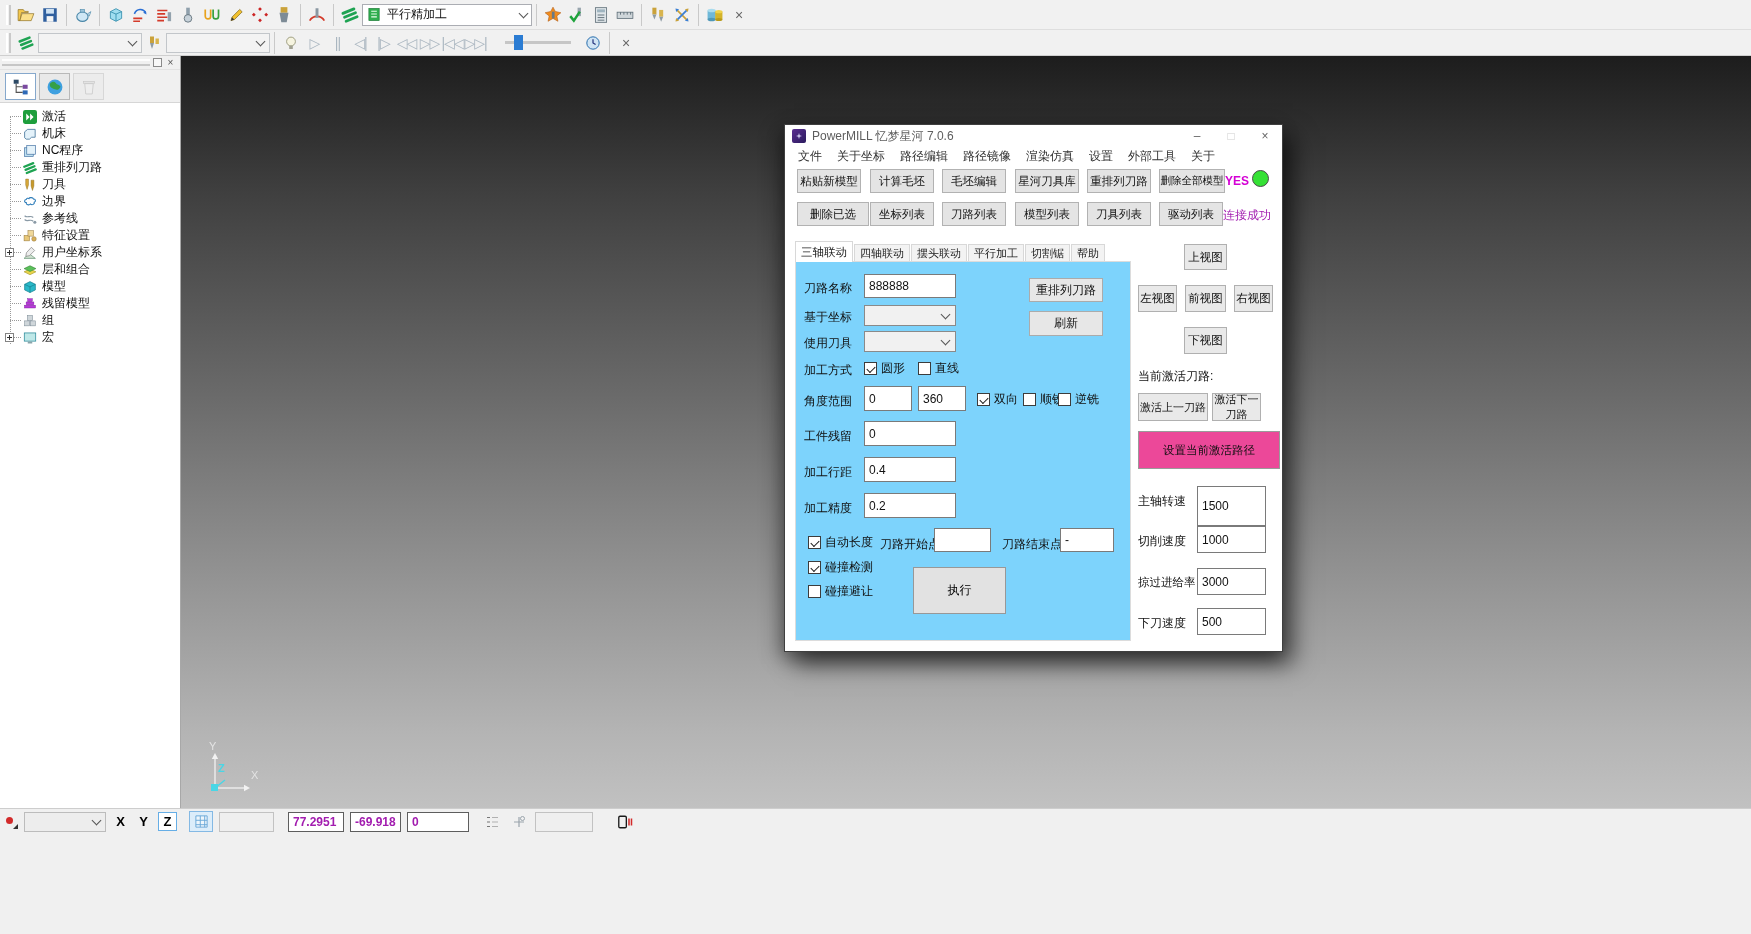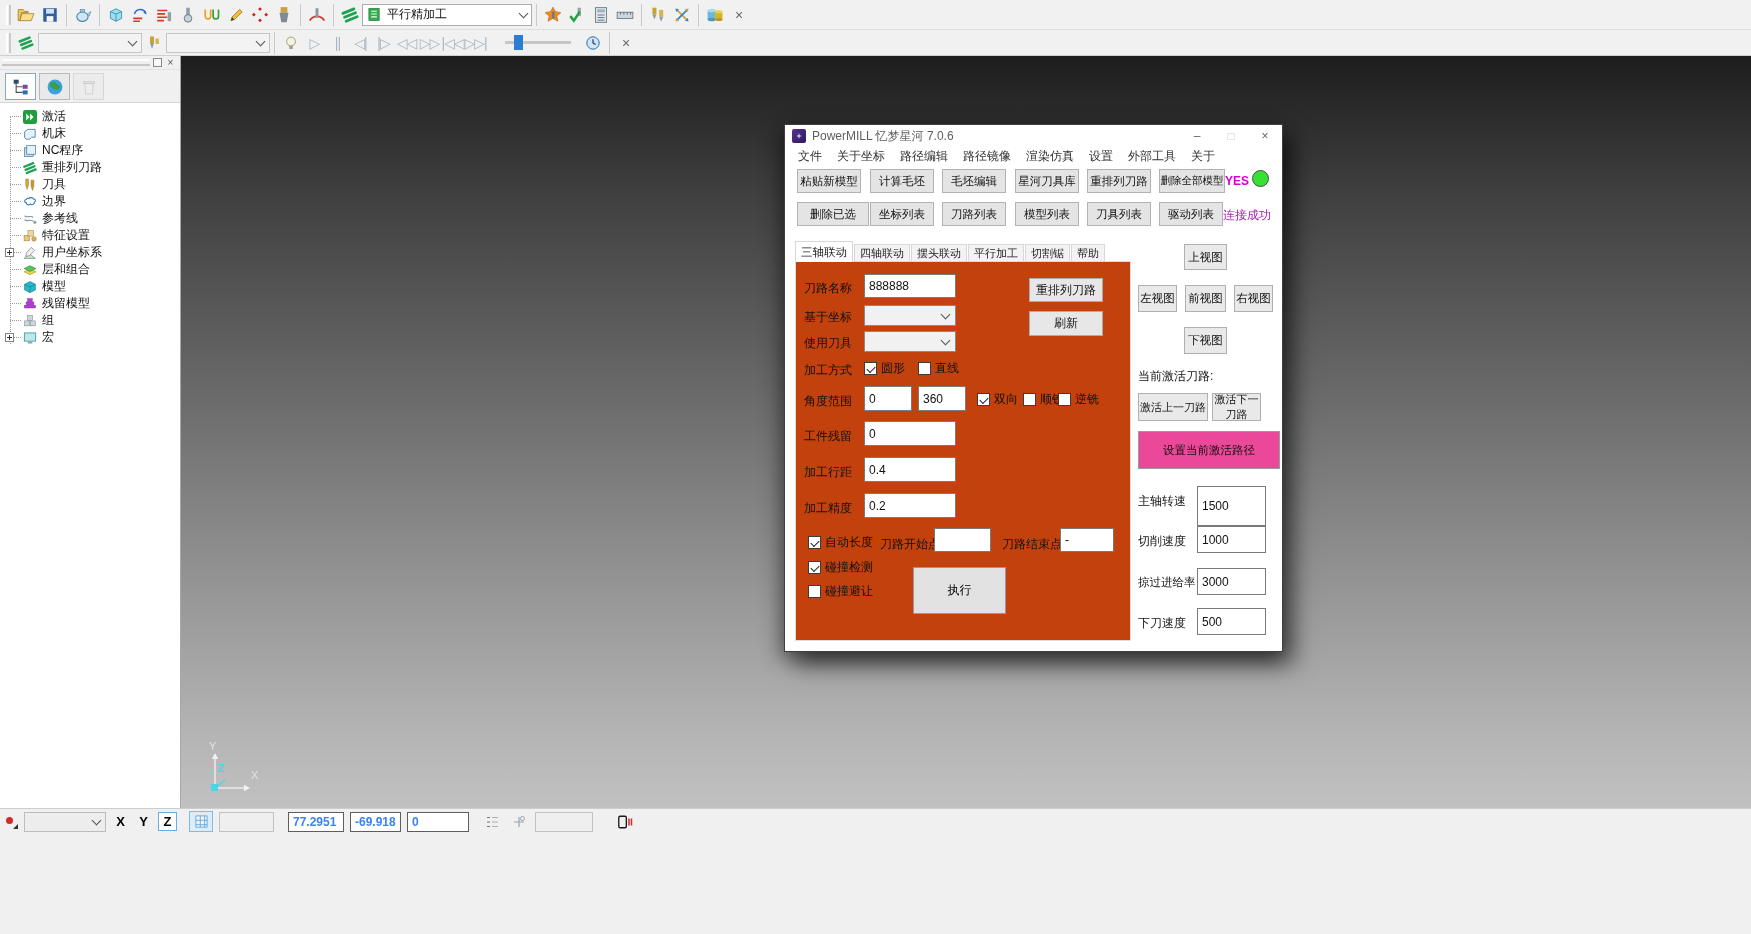--- a/index.html
+++ b/index.html
@@ -86,21 +86,21 @@
           display:flex; align-items:center; justify-content:center; font-size:11.5px; }
   .flag-yes { position:absolute; left:440px; top:49px; font-weight:bold; color:#d400d4; font-size:12px; }
   .led { position:absolute; left:467px; top:45px; width:17px; height:17px; border-radius:50%;
          background:#35e135; border:1px solid #4c4c4c; }
   .conn { position:absolute; left:438px; top:82px; color:#a21caf; font-size:12px; }
 
   .tabstrip { position:absolute; left:10px; top:116px; display:flex; align-items:flex-end; height:21px; }
   .dtab { height:18px; padding:0 5px; background:#f3f3f3; border:1px solid #d8d8d8; border-bottom:none;
           display:flex; align-items:center; font-size:11px; color:#222; margin-right:1px; }
   .dtab.active { height:21px; background:#fff; font-size:11.5px; position:relative; z-index:3; }
-  .dpanel { position:absolute; left:10px; top:136px; width:336px; height:380px; background:#c2410c;
+  .dpanel { position:absolute; left:10px; top:136px; width:336px; height:380px; background:#7dd3fc;
             border:1px solid #dcdcdc; }
 
   .flabel { position:absolute; font-size:12px; color:#111; white-space:nowrap; }
   .fin { position:absolute; background:#fff; border:1px solid #7a7a7a; font-size:12px; color:#111;
          display:flex; align-items:center; padding-left:4px; }
   .sel { position:absolute; background:#f1f1f1; border:1px solid #8a8a8a; display:flex; align-items:center;
          padding:0 6px; }
   .pbtn { position:absolute; background:#e7e7e7; border:1px solid #ababab; display:flex; align-items:center;
           justify-content:center; font-size:12px; color:#111; }
   .cb { position:absolute; display:flex; align-items:center; gap:4px; font-size:12px; color:#111; }
@@ -124,21 +124,21 @@
   .sb-combo { width:82px; height:20px; background:#ededed; border:1px solid #bcbcbc; display:flex;
               align-items:center; padding:0 5px; flex:none; }
   .axbtn { width:17px; height:19px; display:flex; align-items:center; justify-content:center;
            font-size:13px; font-weight:bold; color:#000; flex:none; }
   .axbtn.active { width:19px; background:#fff; border:1.5px solid #66aee6; }
   .gridbtn { width:24px; height:21px; background:#dcedfa; border:1px solid #84b9e4; display:flex;
              align-items:center; justify-content:center; margin-left:6px; flex:none; }
   .gridbtn svg { width:15px; height:15px; }
   .sfield { height:20px; background:#efefef; border:1px solid #c2c2c2; flex:none; }
   .cfield { height:20px; background:#fff; border:1px solid #5e5e5e; display:flex; align-items:center;
-            padding-left:4px; font-size:12px; font-weight:600; color:#3b82f6; flex:none; }
+            padding-left:4px; font-size:12px; font-weight:600; color:#a21caf; flex:none; }
   .sbicon { width:20px; height:18px; display:flex; align-items:center; justify-content:center; flex:none; }
   .sbicon svg { width:16px; height:16px; }
 </style>
 </head>
 <body>
 
 <div class="screen">
 
   <div class="tb1">
     <span class="gripv"></span>

